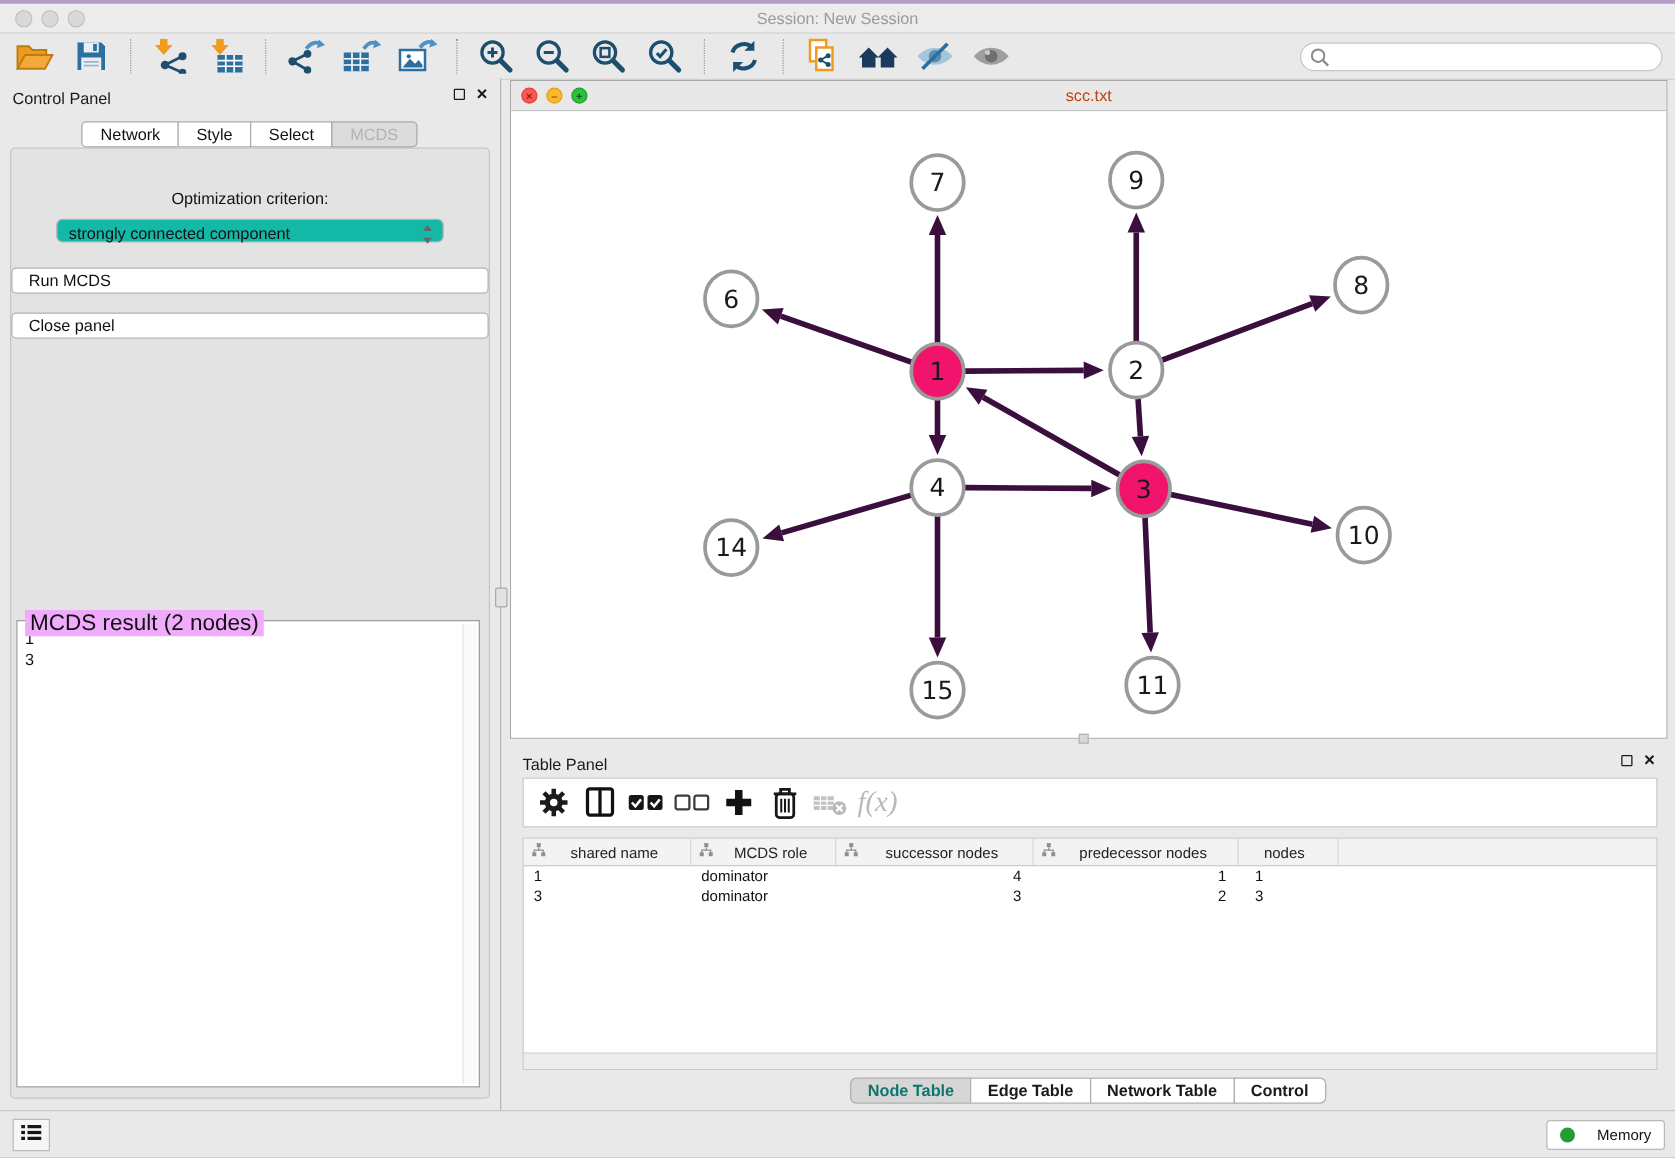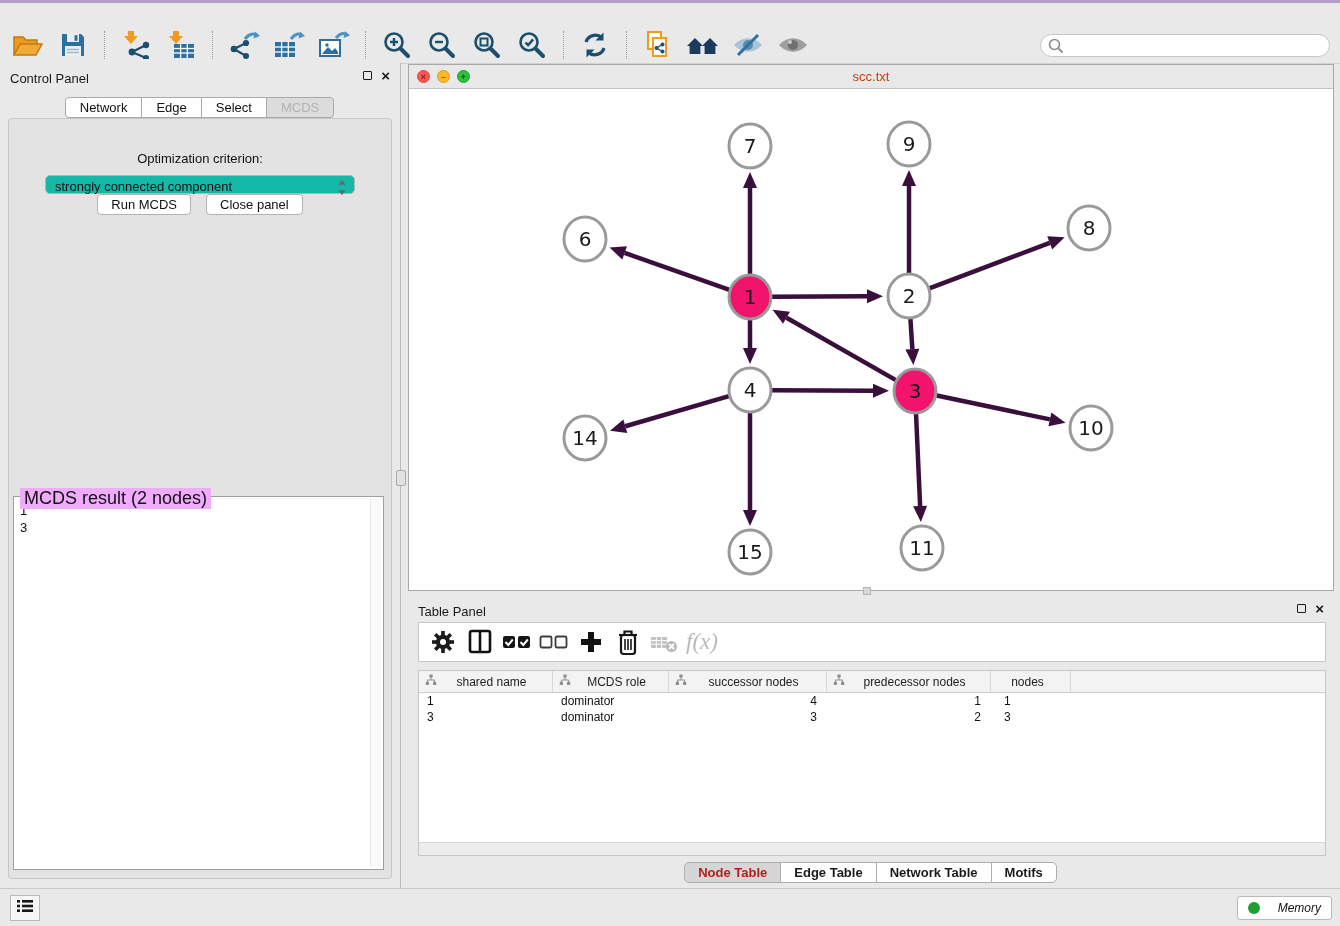--- a/index.html
+++ b/index.html
@@ -36,21 +36,21 @@
   .tab { border:1px solid #a9a9a9; background:#fff; padding:2px 14px; font-size:13px; margin-left:-1px; color:#111; }
   .tab.first { border-radius:4px 0 0 4px; }
   .tab.sel-gray { background:#dcdcdc; color:#b3b3b3; border-radius:0 4px 4px 0; }
   .cp-content { position:absolute; left:8px; right:8px; top:55px; bottom:9px; background:#e3e3e3;
                 border:1px solid #c6c6c6; border-radius:4px; }
   .opt-label { margin-top:32px; text-align:center; font-size:13px; color:#111; }
   .criterion-select { position:relative; margin:9px auto 0; width:310px; height:19px; background:#14b8a6;
                       border:1px solid #b3b3b3; border-radius:5px; font-size:13px; line-height:21px;
                       padding:0 40px 0 9px; color:#111; cursor:default; }
   .chev { position:absolute; right:7px; top:3px; }
-  .cp-buttons { display:flex; justify-content:center; gap:15px; margin-top:0; }
+  .cp-buttons { display:flex; justify-content:center; gap:15px; margin-top:20px;flex-direction:column; }
   .btn { font-size:13px; padding:2px 13px; background:#fff; border:1px solid #b3b3b3; border-radius:4px;
          color:#111; cursor:default; }
   .result-box { position:absolute; left:4px; right:7px; top:377px; bottom:8px; background:#fff;
                 border:1px solid #9e9e9e; }
   .result-legend { position:absolute; top:-9px; left:6px; background:#f0abfc; padding:0 4px;
                    font-size:18px; color:#111;text-align:center; }
   .result-vals { padding:5px 6px; font-size:13px; line-height:17px; color:#111; }
   .result-scroll { position:absolute; right:2px; top:2px; bottom:2px; width:11px; background:#fafafa;
                    border-left:1px solid #e6e6e6; }
   .divider-handle { position:absolute; right:-6px; top:407px; width:10px; height:16px; background:#e2e2e2;
@@ -90,36 +90,44 @@
   .cf { flex:1; border-right:none !important; }
   .al { padding-left:8px; text-align:left; }
   .ar { padding-right:10px; text-align:right; }
   .tb-hscroll { position:absolute; left:0; right:0; bottom:0; height:13px; background:#ececec;
                 border-top:1px solid #d8d8d8; }
   .tp-tabs { position:absolute; left:0; right:0; bottom:5px; display:flex; justify-content:center; }
   .tp-tab { border:1px solid #aeaeae; background:#fff; padding:2px 13px; font-size:13px; font-weight:600;
             color:#1a1a1a; margin-left:-1px; }
   .tp-tab.first { border-radius:5px 0 0 5px; }
   .tp-tab.last { border-radius:0 5px 5px 0; }
-  .tp-tab.sel { background:#d6d6d6; color:#b91c1c; }
+  .tp-tab.sel { background:#d6d6d6; color:#0f766e; }
 
   
   .status-bar { position:absolute; left:0; right:0; bottom:0; height:38px; background:#e9e9e9;
                 border-top:1px solid #c9c9c9; }
   .list-btn { position:absolute; left:10px; top:6px; width:30px; height:26px; background:#f6f6f6;
               border:1px solid #b9b9b9; display:flex; align-items:center; justify-content:center; }
   .memory-btn { position:absolute; right:8px; top:7px; height:24px; background:#fff; border:1px solid #b9b9b9;
-                border-radius:3px; display:flex; align-items:center; gap:18px; padding:0 10px; font-size:12px; color:#111;font-style:italic; }
+                border-radius:3px; display:flex; align-items:center; gap:18px; padding:0 10px; font-size:12px; color:#111; }
   .memory-dot { width:12px; height:12px; border-radius:50%; background:#1f9e35; }
 </style>
 </head>
 <body>
 
 <div class="app">
 
+  <div class="titlebar">
+    <div class="tl-group">
+      <span class="tl"></span>
+      <span class="tl"></span>
+      <span class="tl"></span>
+    </div>
+    <div class="app-title">Session: New Session</div>
+  </div>
 
   <div class="toolbar">
     <span class="tb-icon">
       <svg width="32" height="28" viewBox="0 0 32 28">
           <path d="M2 24 V6 h9 l3 3 h11 v4" fill="#eb9b20" stroke="#c07b0e" stroke-width="1.5"></path>
           <path d="M2 24 l6-11 h22 l-6 11 z" fill="#f3a93a" stroke="#c07b0e" stroke-width="1.5"></path>
         </svg>
     </span>
     <span class="tb-icon">
       <svg width="26" height="26" viewBox="0 0 26 26">
@@ -280,21 +288,21 @@
   </div>
 
   <div class="control-panel">
     <div class="panel-head-title">Control Panel</div>
     <div class="win-btns">
       <span class="float-box"></span>
       <span class="close-x">×</span>
     </div>
     <div class="cp-tabs">
       <span class="tab first">Network</span>
-      <span class="tab">Edge</span>
+      <span class="tab">Style</span>
       <span class="tab">Select</span>
       <span class="tab sel-gray">MCDS</span>
     </div>
     <div class="cp-content">
       <div class="opt-label">Optimization criterion:</div>
       <div class="criterion-select">
         <span>strongly connected component</span>
         <span class="chev">
           <svg width="10" height="17" viewBox="0 0 10 17">
               <path d="M5 1 l3.6 4.8 h-7.2 z" fill="#666"></path>
@@ -525,21 +533,21 @@
         <div class="td c2 ar">3</div>
         <div class="td c3 ar">2</div>
         <div class="td c4" style="padding-left:13px">3</div>
       </div>
       <div class="tb-hscroll"></div>
     </div>
     <div class="tp-tabs">
       <span class="tp-tab first sel">Node Table</span>
       <span class="tp-tab">Edge Table</span>
       <span class="tp-tab">Network Table</span>
-      <span class="tp-tab last">Motifs</span>
+      <span class="tp-tab last">Control</span>
     </div>
   </div>
 
   <div class="status-bar">
     <div class="list-btn">
       <span>
         <svg width="18" height="16" viewBox="0 0 18 16">
             <g fill="#161616">
               <rect x="1" y="2" width="3" height="2.6"></rect>
               <rect x="6" y="2" width="11" height="2.6"></rect>

